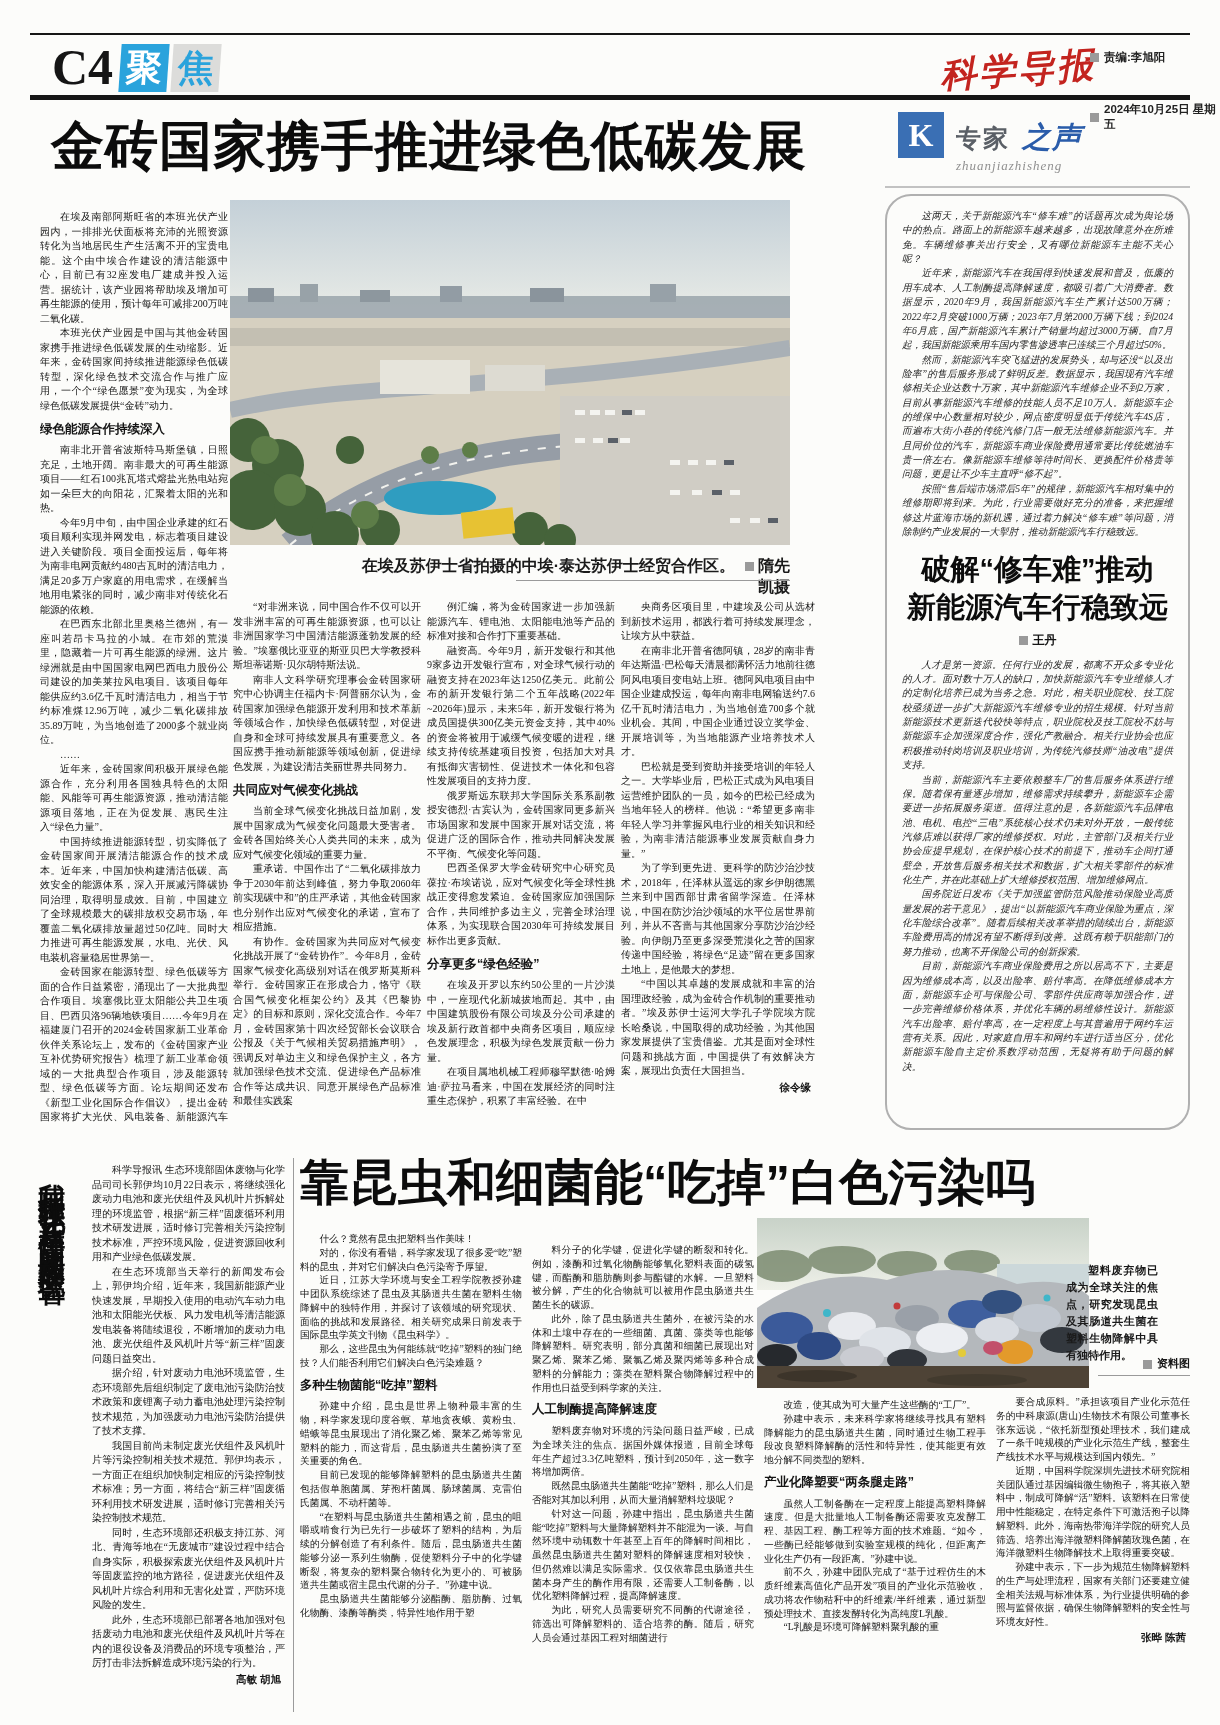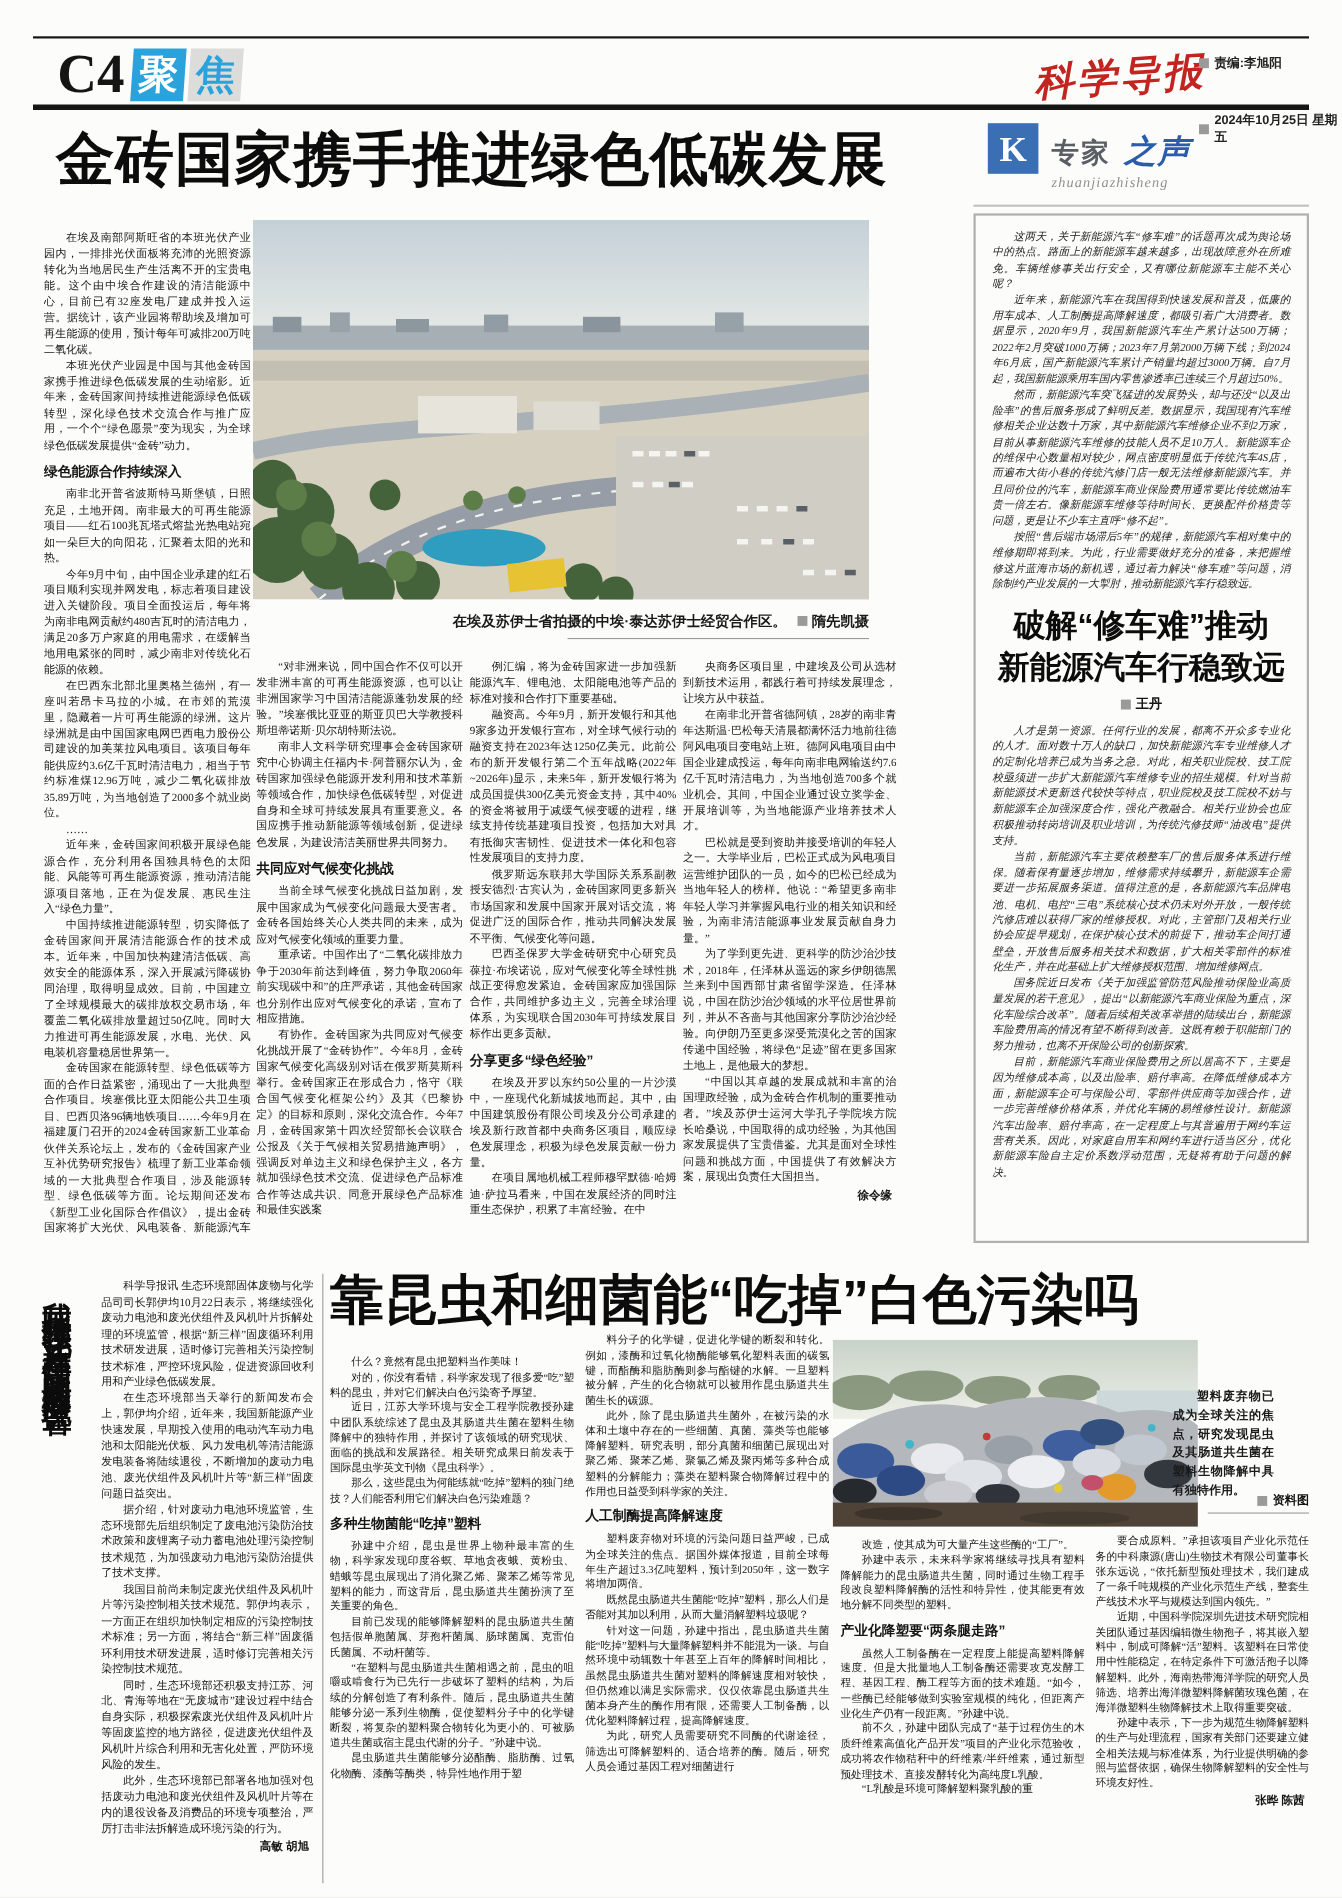--- a/index.html
+++ b/index.html
@@ -26,21 +26,21 @@
   .col{position:absolute;text-align:justify;overflow:hidden;}
   .col-m{font-size:10px;line-height:1.45;}
   .col-b{font-size:9.7px;line-height:1.42;}
   .col-l{font-size:10px;line-height:1.45;}
   .para{margin:0;text-indent:2em;}
   .subhead{font-family:"Liberation Sans",sans-serif;font-weight:bold;font-size:12.5px;text-align:left;
            margin:7px 0 5px;text-indent:0;}
   .col-byline{font-family:"Liberation Sans",sans-serif;font-weight:bold;font-size:10.5px;text-align:right;
               padding-right:4px;margin-top:1px;}
   
-  .caption{font-family:Liberation Sans, sans-serif;font-weight:bold;font-size:13px;color:#1a1a1a;}
+  .caption{font-family:Liberation Sans, sans-serif;font-weight:bold;font-size:16px;color:#1a1a1a;}
   
   .expert-box{position:absolute;border:2px solid #b0b0b0;background:#fcfcfa;padding:13px 15px;overflow:hidden;}
   .kai-para{margin:0;text-indent:2em;font-style:italic;color:#1c1c1c;}
   .expert-text{font-size:9.7px;line-height:1.48;text-align:justify;}
   .expert-headline{font-family:"Liberation Sans",sans-serif;font-weight:900;font-size:29px;line-height:1.3;
                    text-align:center;margin:12px 0 5px;color:#0c0c0c;}
   .expert-byline{font-family:"Liberation Sans",sans-serif;font-weight:bold;font-size:12px;text-align:center;
                  margin:2px 0 9px;}
   .elt-a{font-size:25px;font-weight:bold;color:#5a5f66;letter-spacing:2px;}
   .elt-b{font-size:29px;font-weight:900;font-style:italic;color:#2a5caa;letter-spacing:1px;}
@@ -192,21 +192,21 @@
     </div>
 
   <div class="abs" style="left:898px;top:112px;width:46px;height:46px;background:#3a6fb4;color:#fff;display:flex;align-items:center;justify-content:center;font-family:'Liberation Serif',serif;font-weight:bold;font-size:32px;">K</div>
   <div class="abs" style="left:956px;top:118px;display:flex;align-items:baseline;gap:12px;">
     <span class="elt-a">专家</span>
     <span class="elt-b">之声</span>
   </div>
   <div class="abs pinyin" style="left:956px;top:158px;">zhuanjiazhisheng</div>
   <div class="abs" style="left:885px;top:186px;width:305px;height:2px;background:#c2c2c2;"></div>
 
-  <div class="expert-box" style="left:885px;top:194px;width:271px;height:906px;">
+  <div class="expert-box" style="left:885px;top:194px;width:271px;height:906px;border-radius:26px;">
     <div class="expert-text">
         <p class="kai-para">这两天，关于新能源汽车“修车难”的话题再次成为舆论场中的热点。路面上的新能源车越来越多，出现故障意外在所难免。车辆维修事关出行安全，又有哪位新能源车主能不关心呢？</p>
         <p class="kai-para">近年来，新能源汽车在我国得到快速发展和普及，低廉的用车成本、人工制酶提高降解速度，都吸引着广大消费者。数据显示，2020年9月，我国新能源汽车生产累计达500万辆；2022年2月突破1000万辆；2023年7月第2000万辆下线；到2024年6月底，国产新能源汽车累计产销量均超过3000万辆。自7月起，我国新能源乘用车国内零售渗透率已连续三个月超过50%。</p>
         <p class="kai-para">然而，新能源汽车突飞猛进的发展势头，却与还没“以及出险率”的售后服务形成了鲜明反差。数据显示，我国现有汽车维修相关企业达数十万家，其中新能源汽车维修企业不到2万家，目前从事新能源汽车维修的技能人员不足10万人。新能源车企的维保中心数量相对较少，网点密度明显低于传统汽车4S店，而遍布大街小巷的传统汽修门店一般无法维修新能源汽车。并且同价位的汽车，新能源车商业保险费用通常要比传统燃油车贵一倍左右。像新能源车维修等待时间长、更换配件价格贵等问题，更是让不少车主直呼“修不起”。</p>
         <p class="kai-para">按照“售后端市场滞后5年”的规律，新能源汽车相对集中的维修期即将到来。为此，行业需要做好充分的准备，来把握维修这片蓝海市场的新机遇，通过着力解决“修车难”等问题，消除制约产业发展的一大掣肘，推动新能源汽车行稳致远。</p>
       </div>
     <div class="expert-headline">
       <div>破解“修车难”推动</div>
       <div>新能源汽车行稳致远</div>
     </div>
@@ -288,21 +288,21 @@
       <p class="para">什么？竟然有昆虫把塑料当作美味！</p>
       <p class="para">对的，你没有看错，科学家发现了很多爱“吃”塑料的昆虫，并对它们解决白色污染寄予厚望。</p>
       <p class="para">近日，江苏大学环境与安全工程学院教授孙建中团队系统综述了昆虫及其肠道共生菌在塑料生物降解中的独特作用，并探讨了该领域的研究现状、面临的挑战和发展路径。相关研究成果日前发表于国际昆虫学英文刊物《昆虫科学》。</p>
       <p class="para">那么，这些昆虫为何能练就“吃掉”塑料的独门绝技？人们能否利用它们解决白色污染难题？</p>
       <div class="subhead">多种生物菌能“吃掉”塑料</div>
       <p class="para">孙建中介绍，昆虫是世界上物种最丰富的生物，科学家发现印度谷螟、草地贪夜蛾、黄粉虫、蜡蛾等昆虫展现出了消化聚乙烯、聚苯乙烯等常见塑料的能力，而这背后，昆虫肠道共生菌扮演了至关重要的角色。</p>
       <p class="para">目前已发现的能够降解塑料的昆虫肠道共生菌包括假单胞菌属、芽孢杆菌属、肠球菌属、克雷伯氏菌属、不动杆菌等。</p>
       <p class="para">“在塑料与昆虫肠道共生菌相遇之前，昆虫的咀嚼或啃食行为已先行一步破坏了塑料的结构，为后续的分解创造了有利条件。随后，昆虫肠道共生菌能够分泌一系列生物酶，促使塑料分子中的化学键断裂，将复杂的塑料聚合物转化为更小的、可被肠道共生菌或宿主昆虫代谢的分子。”孙建中说。</p>
       <p class="para">昆虫肠道共生菌能够分泌酯酶、脂肪酶、过氧化物酶、漆酶等酶类，特异性地作用于塑</p>
     </div>
-  <div class="col col-b" style="left:532px;top:1212px;width:222px;height:478px;">
+  <div class="col col-b" style="left:532px;top:1243px;width:222px;height:478px;">
       <p class="para">料分子的化学键，促进化学键的断裂和转化。例如，漆酶和过氧化物酶能够氧化塑料表面的碳氢键，而酯酶和脂肪酶则参与酯键的水解。一旦塑料被分解，产生的化合物就可以被用作昆虫肠道共生菌生长的碳源。</p>
       <p class="para">此外，除了昆虫肠道共生菌外，在被污染的水体和土壤中存在的一些细菌、真菌、藻类等也能够降解塑料。研究表明，部分真菌和细菌已展现出对聚乙烯、聚苯乙烯、聚氯乙烯及聚丙烯等多种合成塑料的分解能力；藻类在塑料聚合物降解过程中的作用也日益受到科学家的关注。</p>
       <div class="subhead">人工制酶提高降解速度</div>
       <p class="para">塑料废弃物对环境的污染问题日益严峻，已成为全球关注的焦点。据国外媒体报道，目前全球每年生产超过3.3亿吨塑料，预计到2050年，这一数字将增加两倍。</p>
       <p class="para">既然昆虫肠道共生菌能“吃掉”塑料，那么人们是否能对其加以利用，从而大量消解塑料垃圾呢？</p>
       <p class="para">针对这一问题，孙建中指出，昆虫肠道共生菌能“吃掉”塑料与大量降解塑料并不能混为一谈。与自然环境中动辄数十年甚至上百年的降解时间相比，虽然昆虫肠道共生菌对塑料的降解速度相对较快，但仍然难以满足实际需求。仅仅依靠昆虫肠道共生菌本身产生的酶作用有限，还需要人工制备酶，以优化塑料降解过程，提高降解速度。</p>
       <p class="para">为此，研究人员需要研究不同酶的代谢途径，筛选出可降解塑料的、适合培养的酶。随后，研究人员会通过基因工程对细菌进行</p>
     </div>
   <div class="col col-b" style="left:764px;top:1398px;width:222px;height:312px;">
       <p class="para">改造，使其成为可大量产生这些酶的“工厂”。</p>

